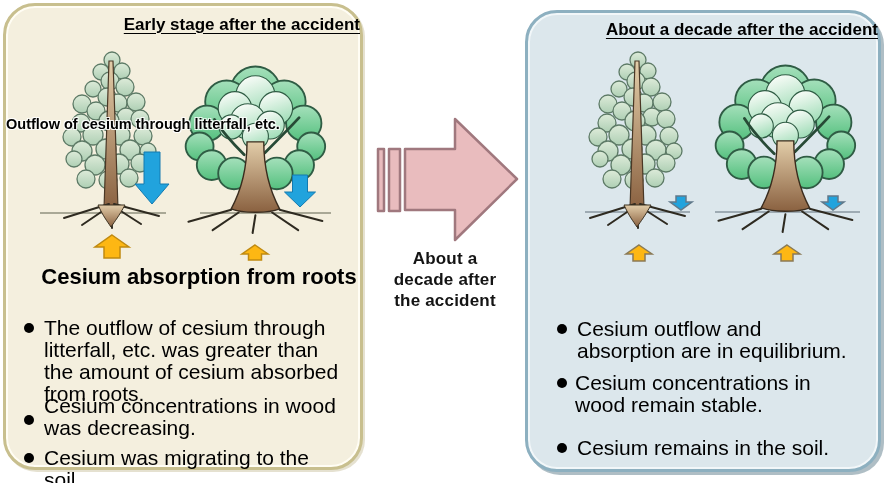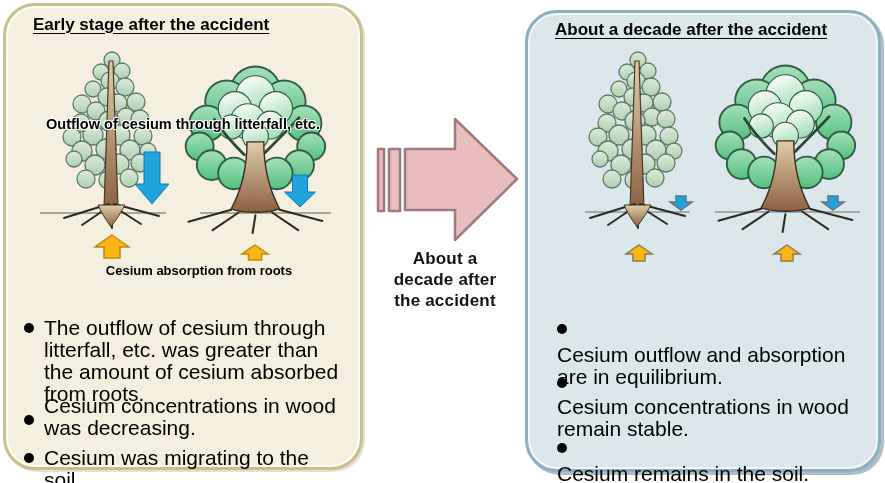--- a/index.html
+++ b/index.html
@@ -8,46 +8,46 @@
   .canvas{position:absolute;left:0;top:0;width:885px;height:483px;}
 
   .panel{position:absolute;box-sizing:border-box;border-radius:32px;}
   .panel-left{left:3px;top:3px;width:360px;height:467px;
     background:#f4efde;border:3px solid #c8bf8e;
     box-shadow:inset 0 0 0 2px #fffdf4, 2px 2px 0 rgba(180,170,120,.35);}
   .panel-right{left:525px;top:10px;width:356px;height:462px;
     background:#dce7ec;border:3px solid #8db0c0;
     box-shadow:inset 0 0 0 2px #f2f7f9, 3px 3px 0 rgba(95,125,140,.5);}
 
-  .panel-title{position:absolute;left:0;right:0;text-align:left;
+  .panel-title{position:absolute;left:0;right:0;text-align:right;
     font-weight:bold;font-size:17px;margin-left:27px;}
   .panel-title span{text-decoration:underline;text-underline-offset:3px;}
   .panel-left .panel-title{top:9px;}
   .panel-right .panel-title{top:7px;}
 
   .illustration{position:absolute;left:0;top:0;pointer-events:none;}
 
   .overlay-label{position:absolute;font-weight:bold;line-height:1.15;
     text-shadow:1px 1px 0 rgba(255,255,255,.85),-1px -1px 0 rgba(255,255,255,.85),
                 1px -1px 0 rgba(255,255,255,.85),-1px 1px 0 rgba(255,255,255,.85);}
-  .outflow-label{left:0;right:0;top:110px;text-align:center;font-size:14.5px;}
-  .absorption-label{left:0;right:0;top:258px;text-align:center;font-size:13px;text-shadow:none;padding-left:32px;}
+  .outflow-label{left:0;right:0;top:110px;font-size:14.5px;}
+  .absorption-label{left:0;right:0;top:258px;text-align:center;font-size:22px;text-shadow:none;padding-left:32px;}
 
   .bullets{position:absolute;}
   .bullet{display:flex;gap:10px;position:absolute;}
   .bullet .dot{flex:0 0 auto;width:10px;height:10px;border-radius:50%;
     background:#000;margin-top:6px;}
   .bullet .txt{font-size:21px;line-height:22px;}
 
   .panel-left .bullets{left:18px;top:0;width:320px;}
   .panel-left .bullet{width:316px;}
   .bl-0{top:311px;} .bl-1{top:389px;align-items:center;} .bl-2{top:441px;}
 
   .panel-right .bullets{left:29px;top:0;width:300px;}
-  .panel-right .bullet{width:296px;flex-direction:column;}
+  .panel-right .bullet{width:296px;}
   .br-0{top:305px;} .br-1{top:359px;gap:8px;} .br-2{top:411px;margin-top:13px;}
 
   .transition-arrow{position:absolute;left:376px;top:116px;}
   .transition-caption{position:absolute;left:384px;top:248px;width:122px;
     text-align:center;font-weight:bold;font-size:17px;line-height:21px;
     letter-spacing:.2px;color:#141414;
     text-shadow:1px 1px 0 #fff,-1px -1px 0 #fff,1px -1px 0 #fff,-1px 1px 0 #fff;}
 </style>
 </head>
 <body>

